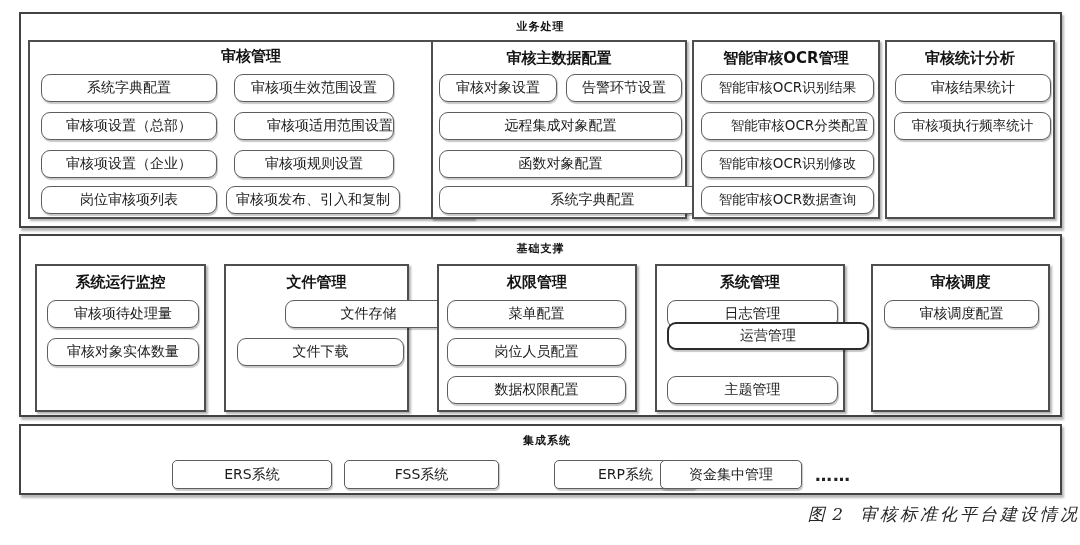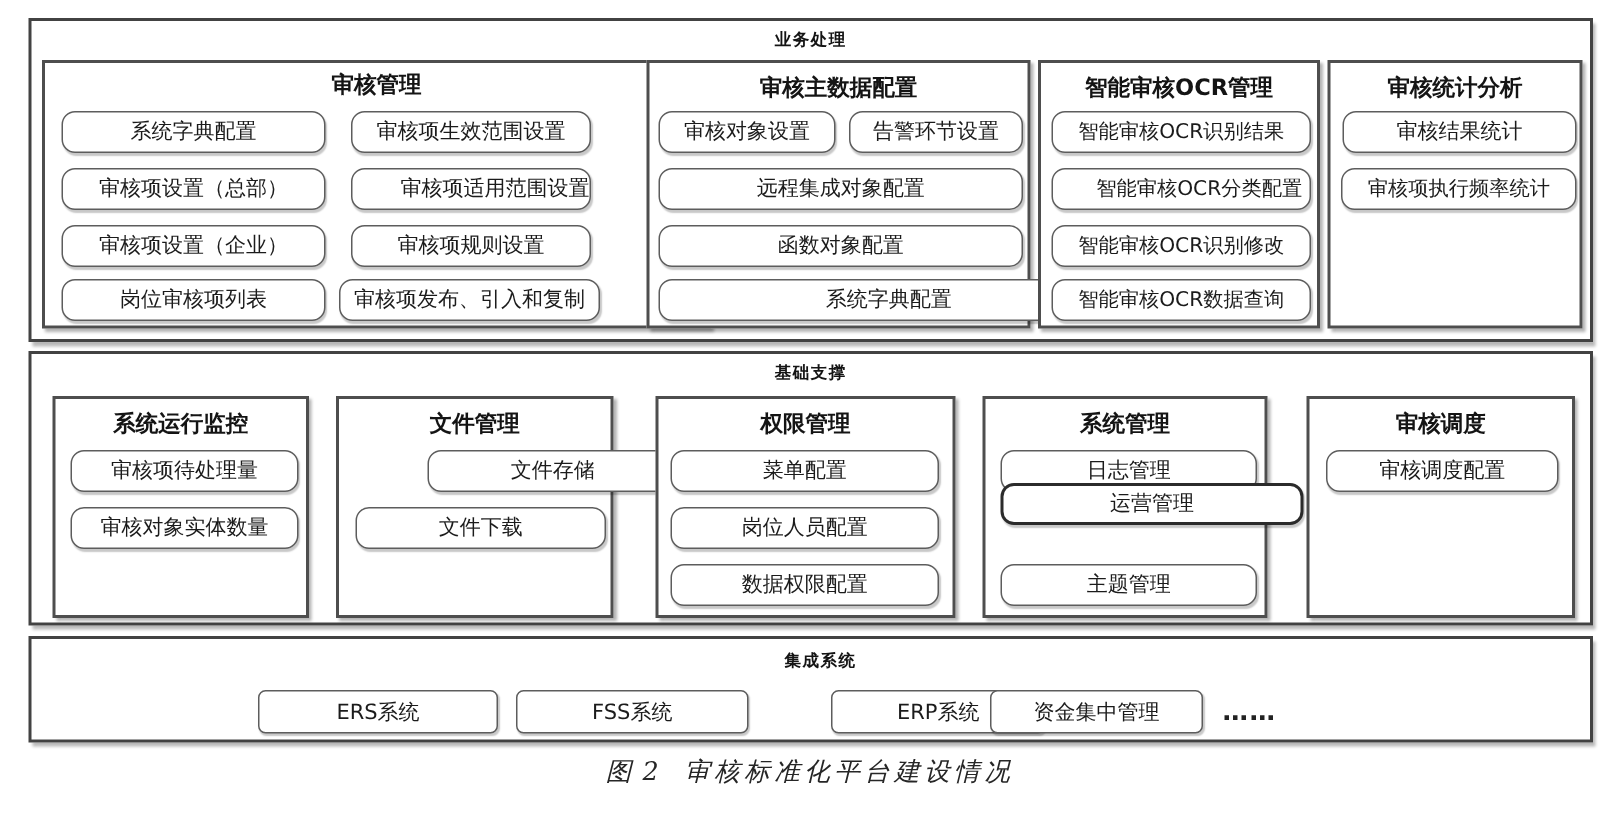--- a/index.html
+++ b/index.html
@@ -20,21 +20,21 @@
        border:1.5px solid #5d5d5d;border-radius:9px;
        box-shadow:1px 1.5px 1px rgba(0,0,0,.22);
        display:flex;align-items:center;justify-content:center;
        font-size:14px;color:#1b1b1b;white-space:nowrap;}
   .mod.emph{border:2.5px solid #2b2b2b;}
   .mod.sq{border-radius:5px;height:29px;}
 
   .dots{position:absolute;height:29px;display:flex;align-items:center;
        font-size:17px;font-weight:bold;color:#222;letter-spacing:1px;}
 
-  .caption{position:absolute;left:0;top:503px;width:1080px;text-align:center;
+  .caption{position:absolute;left:0;top:503px;width:1080px;text-align:right;
        font-family:"DejaVu Serif","Liberation Serif",serif;font-style:italic;
        font-size:17px;color:#262626;letter-spacing:3px;}
   .caption .fig-label{margin-right:16px;letter-spacing:1px;}
 </style>
 </head>
 <body>
 
 <div class="canvas">
 
   <div class="sec" style="left:19px;top:12px;width:1043px;height:216px;">

